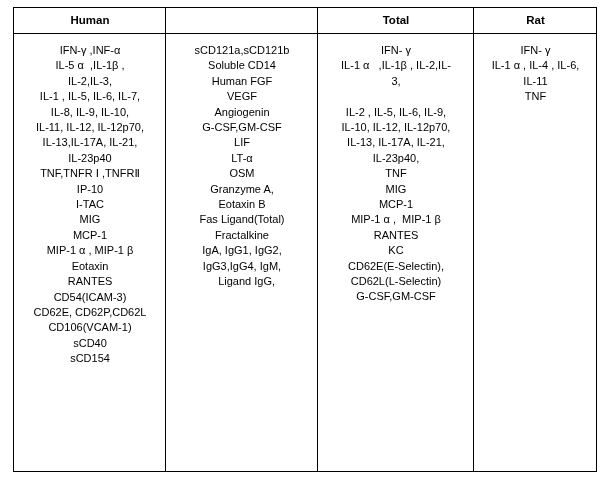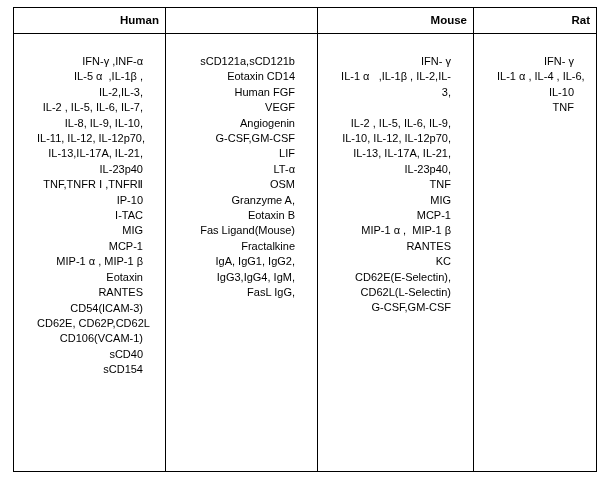--- a/index.html
+++ b/index.html
@@ -31,36 +31,36 @@
     border: 1px solid #000000;
   }
   table.analyte-table td,
   table.analyte-table th {
     border: 1px solid #000000;
     vertical-align: top;
     padding: 4px 6px 4px 7px;
     font-size: 11px;
     line-height: 15.4px;
     font-weight: normal;
-    text-align: right;
+    text-align: center;
   }
   table.analyte-table thead th {
     font-weight: bold;
     font-size: 11.5px;
     padding-top: 5px;
     padding-bottom: 3px;
     height: 17px;
   }
   col.c-human { width: 152px; }
   col.c-human2 { width: 152px; }
   col.c-mouse { width: 156px; }
   col.c-rat { width: 123px; }
 
   .cell-list {
-    margin: 16px;
+    margin: 5px;
     padding: 0;
     list-style: none;
   }
   .cell-list li {
     margin: 0;
     padding: 0;
     white-space: pre;
     font-size: 11px;
     line-height: 15.4px;
   }
@@ -79,32 +79,32 @@
     <colgroup>
       <col class="c-human">
       <col class="c-human2">
       <col class="c-mouse">
       <col class="c-rat">
     </colgroup>
     <thead>
       <tr>
         <th>Human</th>
         <th></th>
-        <th>Mouse</th>
+        <th>Total</th>
         <th>Rat</th>
       </tr>
     </thead>
     <tbody>
       <tr>
         <td class="body-cell">
           <ul class="cell-list">
               <li>IFN-γ ,INF-α</li>
               <li>IL-5 α  ,IL-1β ,</li>
               <li>IL-2,IL-3,</li>
-              <li>IL-2 , IL-5, IL-6, IL-7,</li>
+              <li>IL-1 , IL-5, IL-6, IL-7,</li>
               <li>IL-8, IL-9, IL-10,</li>
               <li>IL-11, IL-12, IL-12p70,</li>
               <li>IL-13,IL-17A, IL-21,</li>
               <li>IL-23p40</li>
               <li>TNF,TNFR Ⅰ ,TNFRⅡ</li>
               <li>IP-10</li>
               <li>I-TAC</li>
               <li>MIG</li>
               <li>MCP-1</li>
               <li>MIP-1 α , MIP-1 β</li>
@@ -113,35 +113,35 @@
               <li>CD54(ICAM-3)</li>
               <li>CD62E, CD62P,CD62L</li>
               <li>CD106(VCAM-1)</li>
               <li>sCD40</li>
               <li>sCD154</li>
             </ul>
         </td>
         <td class="body-cell">
           <ul class="cell-list">
               <li>sCD121a,sCD121b</li>
-              <li>Eotaxin CD14</li>
+              <li>Soluble CD14</li>
               <li>Human FGF</li>
               <li>VEGF</li>
               <li>Angiogenin</li>
               <li>G-CSF,GM-CSF</li>
               <li>LIF</li>
               <li>LT-α</li>
               <li>OSM</li>
               <li>Granzyme A,</li>
               <li>Eotaxin B</li>
-              <li>Fas Ligand(Mouse)</li>
+              <li>Fas Ligand(Total)</li>
               <li>Fractalkine</li>
               <li>IgA, IgG1, IgG2,</li>
               <li>IgG3,IgG4, IgM,</li>
-              <li>   FasL IgG,</li>
+              <li>   Ligand IgG,</li>
             </ul>
         </td>
         <td class="body-cell">
           <ul class="cell-list">
               <li>IFN- γ</li>
               <li>IL-1 α   ,IL-1β , IL-2,IL-</li>
               <li>3,</li>
               <li class="blank">&nbsp;</li>
               <li>IL-2 , IL-5, IL-6, IL-9,</li>
               <li>IL-10, IL-12, IL-12p70,</li>
@@ -155,20 +155,20 @@
               <li>KC</li>
               <li>CD62E(E-Selectin),</li>
               <li>CD62L(L-Selectin)</li>
               <li>G-CSF,GM-CSF</li>
             </ul>
         </td>
         <td class="body-cell">
           <ul class="cell-list">
               <li>IFN- γ</li>
               <li>IL-1 α , IL-4 , IL-6,</li>
-              <li>IL-10</li>
+              <li>IL-11</li>
               <li>TNF</li>
             </ul>
         </td>
       </tr>
     </tbody>
   </table>
 </div>
 
 </body></html>

